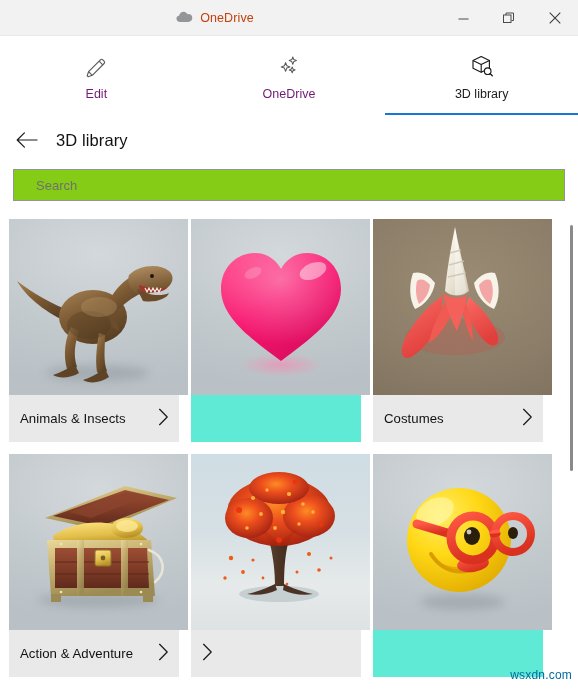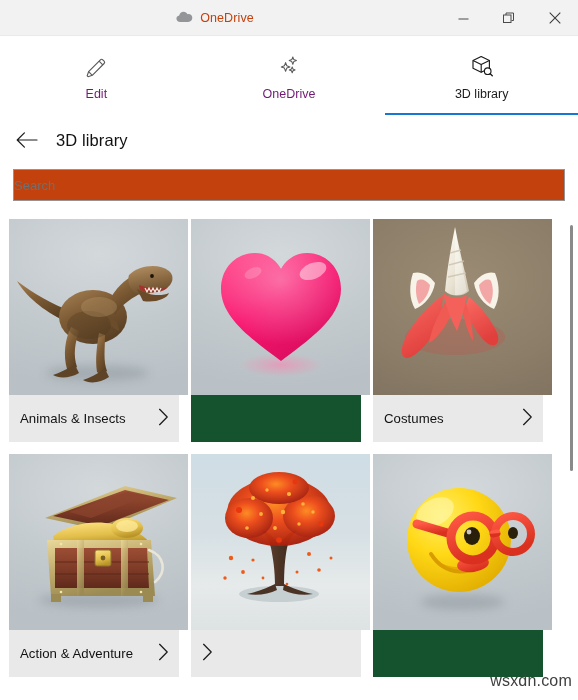--- a/index.html
+++ b/index.html
@@ -127,25 +127,25 @@
   .search-wrap {
     position: absolute;
     top: 169px; left: 13px;
     width: 552px;
     height: 32px;
   }
   .search-input {
     width: 100%;
     height: 100%;
     border: 1px solid #949494;
-    background: #c2410c;
+    background: #84cc16;
     font-family: "Liberation Sans", sans-serif;
     font-size: 13px;
     color: #111111;
-    padding: 0 0;
+    padding: 0 22px;
     outline: none;
   }
   .search-input::placeholder { color: #707070; }
 
   
   .grid-clip {
     position: absolute;
     top: 216px; left: 0;
     width: 578px;
     height: 484px;
@@ -155,21 +155,21 @@
     position: absolute;
     top: 3px; left: 9px;
     width: 565px;
     display: flex;
     flex-wrap: wrap;
     gap: 12px 12px;
   }
   .card {
     width: 170px;
     cursor: default;
-    background: #14532d;
+    background: #5eead4;
   }
   .thumb {
     width: 179px;
     height: 176px;
     position: relative;
     overflow: hidden;
     background: #c4cbcf;
   }
   .card-foot {
     height: 47px;
@@ -203,23 +203,23 @@
     width: 2.5px;
     height: 246px;
     background: #8a8a8a;
     border-radius: 2px;
   }
 
   
   .watermark {
     position: absolute;
     right: 6px;
-    bottom: 10px;
-    font-size: 16px;
-    color: #404040;
+    bottom: 18px;
+    font-size: 12px;
+    color: #0369a1;
     letter-spacing: .2px;
   }
 
   
   .bg-studio {
     position: absolute; inset: 0;
     background:
       radial-gradient(ellipse 120% 75% at 50% 20%, #d3d8db 0%, #c3cace 55%, #b9c1c6 100%);
   }
   .bg-brown {

